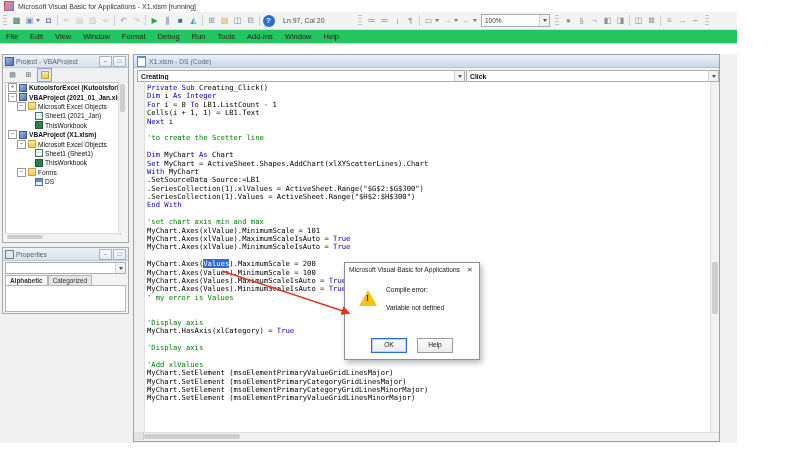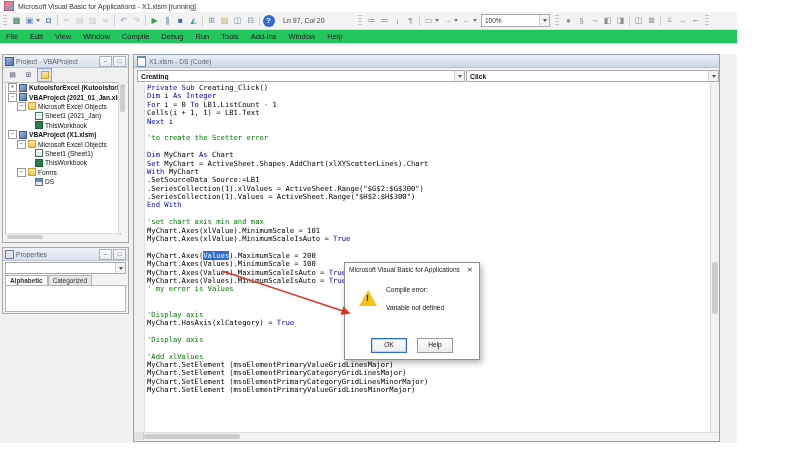--- a/index.html
+++ b/index.html
@@ -184,21 +184,21 @@
         <div class="ticon" style="color: rgb(138, 143, 150);">⌐</div>
         <div class="thandle"></div>
       </div>
   </div>
 
   <div class="menubar" id="menu-bar">
       <div class="menu-item">File</div>
       <div class="menu-item">Edit</div>
       <div class="menu-item">View</div>
       <div class="menu-item">Window</div>
-      <div class="menu-item">Compile</div>
+      <div class="menu-item">Format</div>
       <div class="menu-item">Debug</div>
       <div class="menu-item">Run</div>
       <div class="menu-item">Tools</div>
       <div class="menu-item">Add-Ins</div>
       <div class="menu-item">Window</div>
       <div class="menu-item">Help</div>
     </div>
 
   <div class="mdi">
 
@@ -315,32 +315,33 @@
       </div>
       <div class="code-area">
         <div class="code-margin"></div>
         <div class="code-lines" id="code-lines">
             <div class="cline"><span class="k">Private Sub </span><span class="n">Creating_Click()</span></div>
             <div class="cline"><span class="k">Dim </span><span class="n">i </span><span class="k">As Integer</span></div>
             <div class="cline"><span class="k">For </span><span class="n">i = 0 </span><span class="k">To </span><span class="n">LB1.ListCount - 1</span></div>
             <div class="cline"><span class="n">Cells(i + 1, 1) = LB1.Text</span></div>
             <div class="cline"><span class="k">Next </span><span class="n">i</span></div>
             <div class="cline"></div>
-            <div class="cline"><span class="c">'to create the Scetter error</span></div>
+            <div class="cline"><span class="c">'to create the Scetter line</span></div>
             <div class="cline"></div>
             <div class="cline"><span class="k">Dim </span><span class="n">MyChart </span><span class="k">As </span><span class="n">Chart</span></div>
             <div class="cline"><span class="k">Set </span><span class="n">MyChart = ActiveSheet.Shapes.AddChart(xlXYScatterLines).Chart</span></div>
             <div class="cline"><span class="k">With </span><span class="n">MyChart</span></div>
             <div class="cline"><span class="n">.SetSourceData Source:=LB1</span></div>
             <div class="cline"><span class="n">.SeriesCollection(1).xlValues = ActiveSheet.Range("$G$2:$G$300")</span></div>
             <div class="cline"><span class="n">.SeriesCollection(1).Values = ActiveSheet.Range("$H$2:$H$300")</span></div>
             <div class="cline"><span class="k">End With</span></div>
             <div class="cline"></div>
             <div class="cline"><span class="c">'set chart axis min and max</span></div>
             <div class="cline"><span class="n">MyChart.Axes(xlValue).MinimumScale = 101</span></div>
+            <div class="cline"><span class="n">MyChart.Axes(xlValue).MaximumScaleIsAuto = </span><span class="k">True</span></div>
             <div class="cline"><span class="n">MyChart.Axes(xlValue).MinimumScaleIsAuto = </span><span class="k">True</span></div>
             <div class="cline"></div>
             <div class="cline"><span class="n">MyChart.Axes(</span><span class="s">Values</span><span class="n">).MaximumScale = 200</span></div>
             <div class="cline"><span class="n">MyChart.Axes(Values).MinimumScale = 100</span></div>
             <div class="cline"><span class="n">MyChart.Axes(Values).MaximumScaleIsAuto = </span><span class="k">True</span></div>
             <div class="cline"><span class="n">MyChart.Axes(Values).MinimumScaleIsAuto = </span><span class="k">True</span></div>
             <div class="cline"><span class="c">' my error is Values</span></div>
             <div class="cline"></div>
             <div class="cline"></div>
             <div class="cline"><span class="c">'Display axis</span></div>

